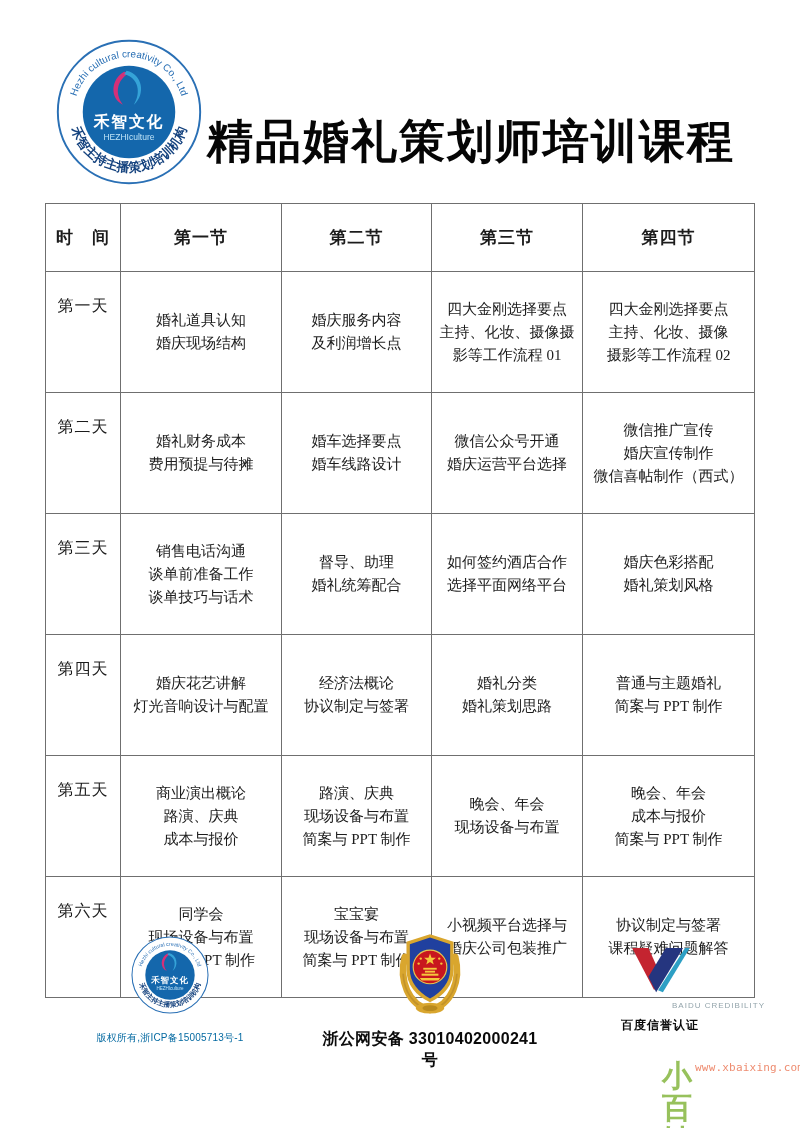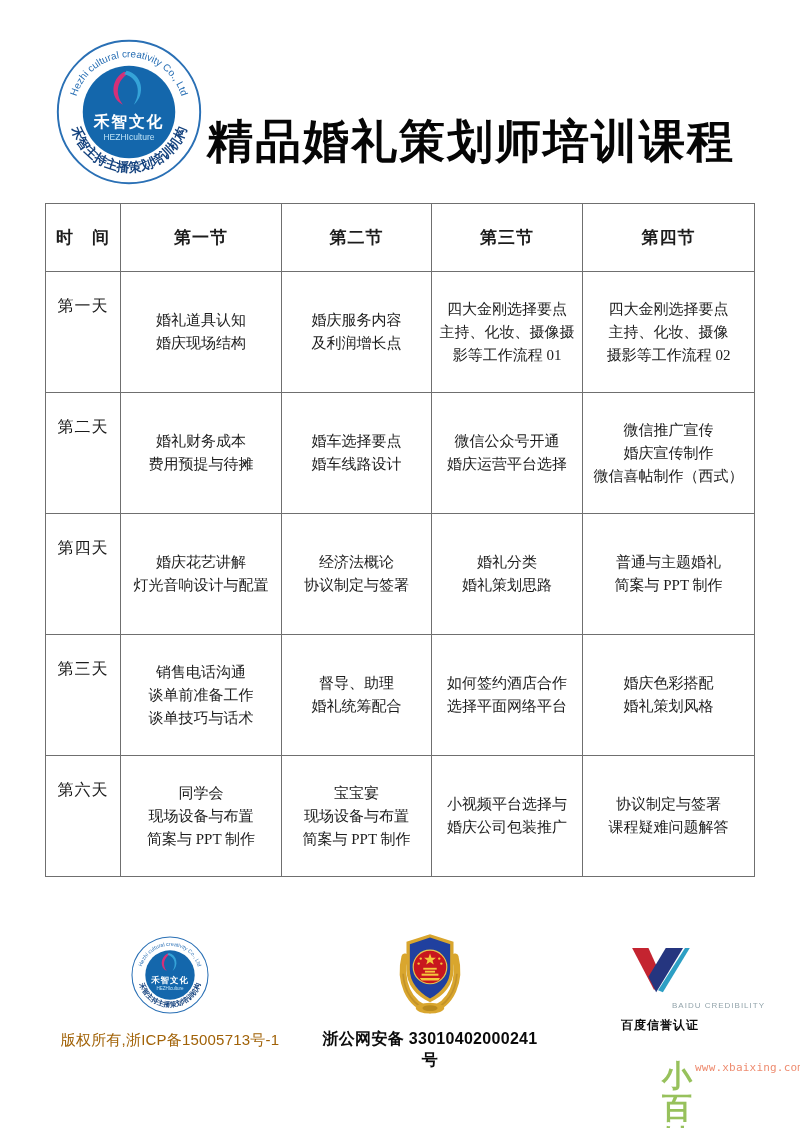--- a/index.html
+++ b/index.html
@@ -39,21 +39,21 @@
   }
 
   
   .footer-group { position:absolute; text-align:center; }
   .f-left   { left:60px;  top:936px; width:220px; }
   .f-center { left:320px; top:930px; width:220px; }
   .f-right  { left:555px; top:946px; width:210px; }
 
   .f-left .caption {
     margin-top:13px; font-family:"Liberation Sans", sans-serif;
-    font-size:15px; color:#a16207; font-weight:500; letter-spacing:0.2px;
+    font-size:10px; color:#0369a1; font-weight:500; letter-spacing:0.2px;
   }
   .f-center .caption {
     margin-top:11px; font-family:"Liberation Sans", sans-serif;
     font-size:16px; color:#0a0a0a; font-weight:bold; letter-spacing:0.3px;
   }
   .baidu-cn {
     margin-top:3px; font-family:"Liberation Sans", sans-serif;
     font-size:17px; color:#4e6a77; letter-spacing:3px; font-weight:500;
   }
   .baidu-en {
@@ -191,43 +191,57 @@
 费用预提与待摊</td>
         <td class="course-cell">婚车选择要点
 婚车线路设计</td>
         <td class="course-cell">微信公众号开通
 婚庆运营平台选择</td>
         <td class="course-cell">微信推广宣传
 婚庆宣传制作
 微信喜帖制作（西式）</td>
       </tr>
       <tr>
-        <td class="day-cell">第四天</td>
-        <td class="course-cell">婚庆花艺讲解
-灯光音响设计与配置</td>
-        <td class="course-cell">经济法概论
-协议制定与签署</td>
-        <td class="course-cell">婚礼分类
-婚礼策划思路</td>
-        <td class="course-cell">普通与主题婚礼
-简案与 PPT 制作</td>
-      </tr>
-      <tr>
         <td class="day-cell">第三天</td>
         <td class="course-cell">销售电话沟通
 谈单前准备工作
 谈单技巧与话术</td>
         <td class="course-cell">督导、助理
 婚礼统筹配合</td>
         <td class="course-cell">如何签约酒店合作
 选择平面网络平台</td>
         <td class="course-cell">婚庆色彩搭配
 婚礼策划风格</td>
       </tr>
       <tr>
+        <td class="day-cell">第四天</td>
+        <td class="course-cell">婚庆花艺讲解
+灯光音响设计与配置</td>
+        <td class="course-cell">经济法概论
+协议制定与签署</td>
+        <td class="course-cell">婚礼分类
+婚礼策划思路</td>
+        <td class="course-cell">普通与主题婚礼
+简案与 PPT 制作</td>
+      </tr>
+      <tr>
+        <td class="day-cell">第五天</td>
+        <td class="course-cell">商业演出概论
+路演、庆典
+成本与报价</td>
+        <td class="course-cell">路演、庆典
+现场设备与布置
+简案与 PPT 制作</td>
+        <td class="course-cell">晚会、年会
+现场设备与布置</td>
+        <td class="course-cell">晚会、年会
+成本与报价
+简案与 PPT 制作</td>
+      </tr>
+      <tr>
         <td class="day-cell">第六天</td>
         <td class="course-cell">同学会
 现场设备与布置
 简案与 PPT 制作</td>
         <td class="course-cell">宝宝宴
 现场设备与布置
 简案与 PPT 制作</td>
         <td class="course-cell">小视频平台选择与
 婚庆公司包装推广</td>
         <td class="course-cell">协议制定与签署

